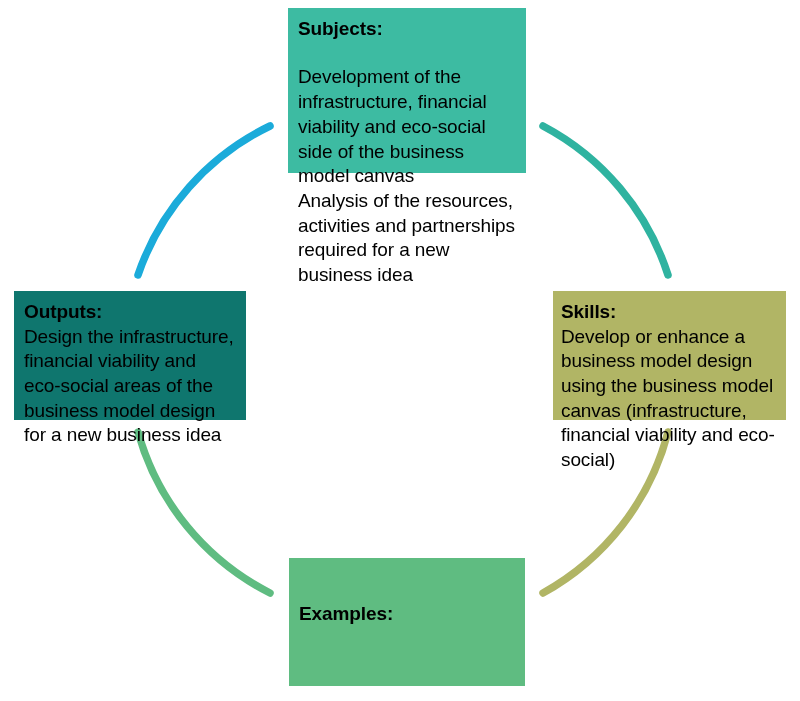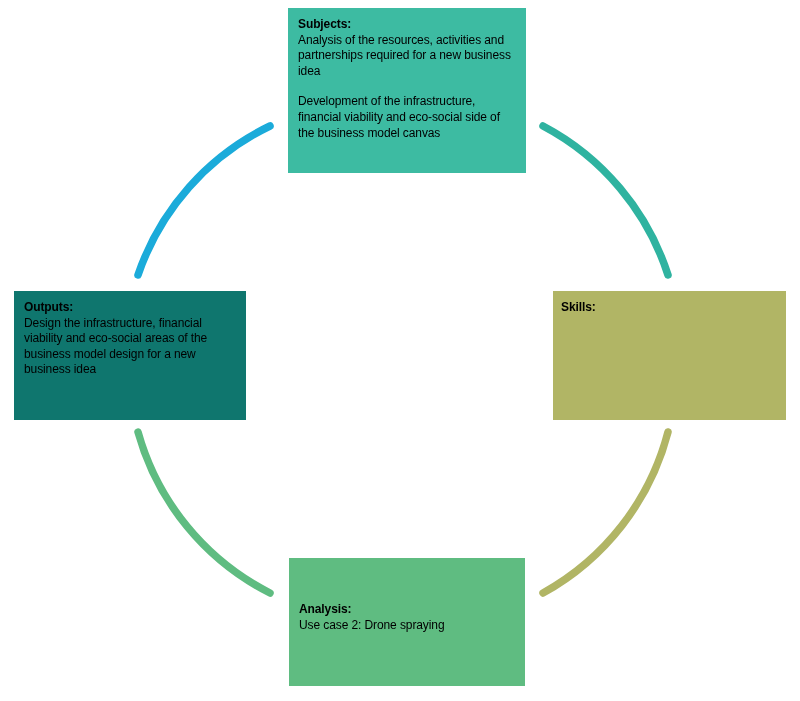--- a/index.html
+++ b/index.html
@@ -22,21 +22,21 @@
     left: 0;
     top: 0;
     width: 800px;
     height: 701px;
   }
   .node {
     position: absolute;
     box-sizing: border-box;
     padding: 9px 10px 10px 10px;
     color: #000000;
-    font-size: 12px;
+    font-size: 19px;
     line-height: 1.30;
     letter-spacing: -0.1px;
   }
   .node .title {
     font-weight: bold;
     display: block;
   }
   .node .para {
     display: block;
   }
@@ -90,31 +90,31 @@
 
     <path d="M 668 432 A 258 258 0 0 1 543 593" fill="none" stroke="#b1b565" stroke-width="7.5" stroke-linecap="round"></path>
 
     <path d="M 270 593 A 258 258 0 0 1 138 432" fill="none" stroke="#5fbc81" stroke-width="7.5" stroke-linecap="round"></path>
 
     <path d="M 138 275 A 258 258 0 0 1 270 126" fill="none" stroke="#1babda" stroke-width="7.5" stroke-linecap="round"></path>
   </svg>
 
   <div class="node" id="node-subjects">
     <span class="title">Subjects:</span>
+    <span class="para spaced">Development of the infrastructure, financial viability and eco-social side of the business model canvas</span>
     <span class="para">Analysis of the resources, activities and partnerships required for a new business idea</span>
-    <span class="para spaced">Development of the infrastructure, financial viability and eco-social side of the business model canvas</span>
   </div>
 
   <div class="node" id="node-skills">
     <span class="title">Skills:</span>
+    <span class="para">Develop or enhance a business model design using the business model canvas (infrastructure, financial viability and eco-social)</span>
   </div>
 
   <div class="node" id="node-examples">
-    <span class="title">Analysis:</span>
-    <span class="para">Use case 2: Drone spraying</span>
+    <span class="title">Examples:</span>
   </div>
 
   <div class="node" id="node-outputs">
     <span class="title">Outputs:</span>
     <span class="para">Design the infrastructure, financial viability and eco-social areas of the business model design for a new business idea</span>
   </div>
 
 </div>
 
 </body></html>

